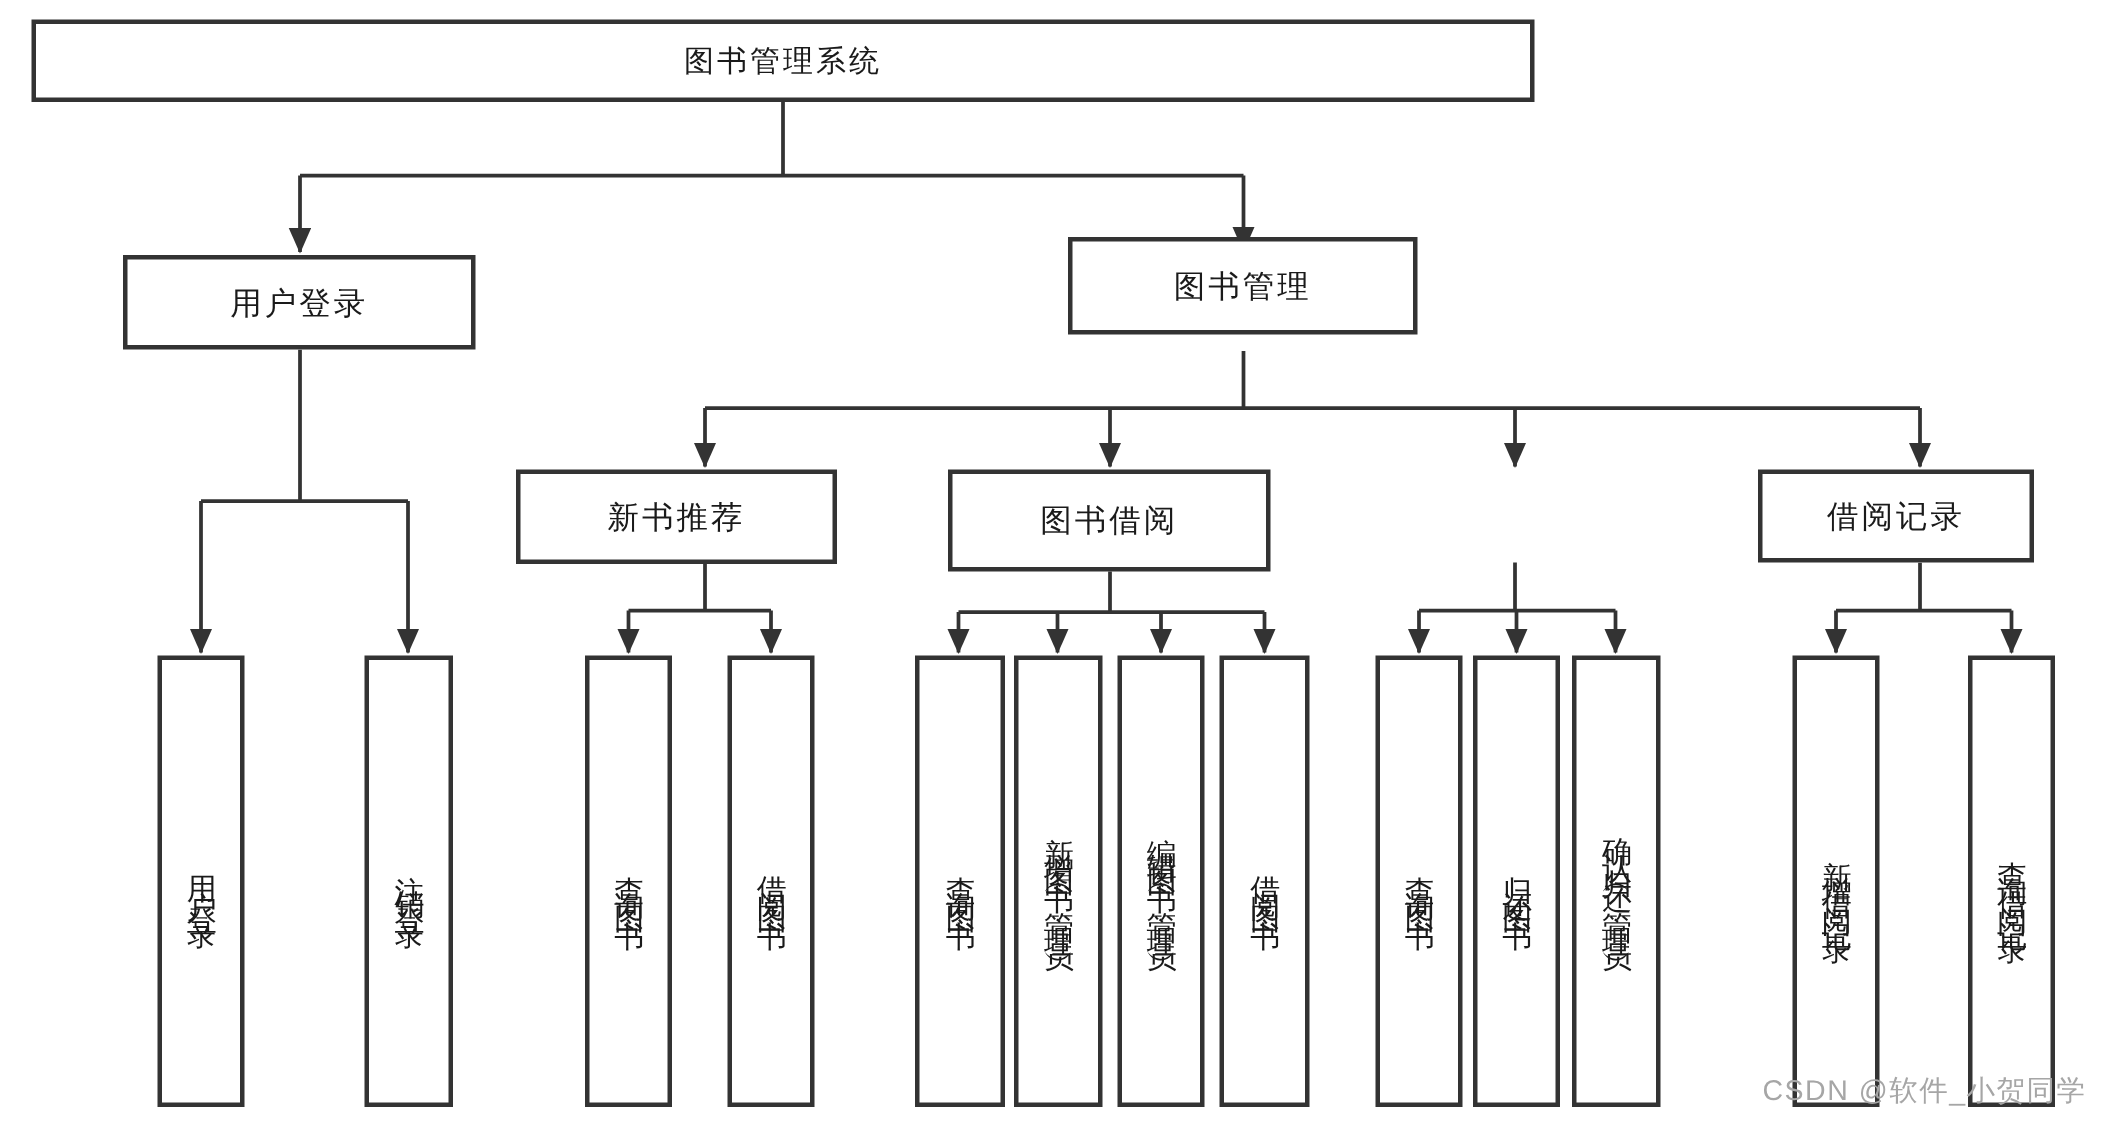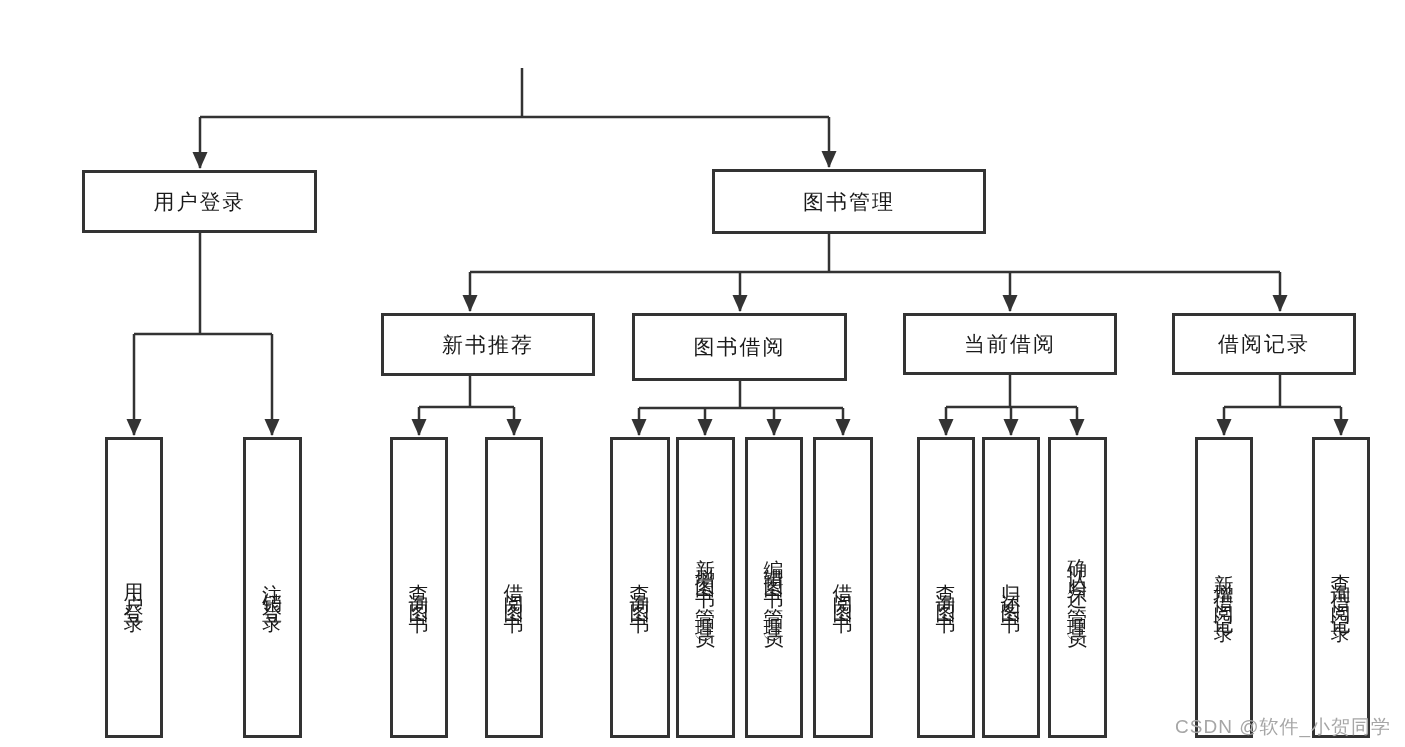--- a/index.html
+++ b/index.html
@@ -115,36 +115,36 @@
       </g>
       <g>
         <path d="M1280,375 V407"></path>
         <path d="M1224,407 H1341"></path>
         <line x1="1224" y1="407" x2="1224" y2="435" marker-end="url(#arw)"></line>
         <line x1="1341" y1="407" x2="1341" y2="435" marker-end="url(#arw)"></line>
       </g>
     </g>
   </svg>
 
+  <div class="node hbox root" style="left:21px;top:13px;width:1002px;height:55px">
+    <span>图书管理系统</span>
+  </div>
 
   <div class="node hbox" style="left:82px;top:170px;width:235px;height:63px">
     <span>用户登录</span>
   </div>
-  <div class="node hbox" style="left:712px;top:169px;width:274px;height:65px">
+  <div class="node hbox" style="left:712px;top:158px;width:233px;height:65px">
     <span>图书管理</span>
   </div>
 
-  <div class="node hbox" style="left:381px;top:313px;width:214px;height:63px">
+  <div class="node hbox" style="left:344px;top:313px;width:214px;height:63px">
     <span>新书推荐</span>
   </div>
   <div class="node hbox" style="left:632px;top:313px;width:215px;height:68px">
     <span>图书借阅</span>
-  </div>
-  <div class="node hbox" style="left:903px;top:313px;width:214px;height:62px">
-    <span>当前借阅</span>
   </div>
   <div class="node hbox" style="left:1172px;top:313px;width:184px;height:62px">
     <span>借阅记录</span>
   </div>
 
   <div class="node vbox leaf" style="left:105px;width:58px">
     <span>用户登录</span>
   </div>
   <div class="node vbox leaf" style="left:243px;width:59px">
     <span>注销登录</span>

